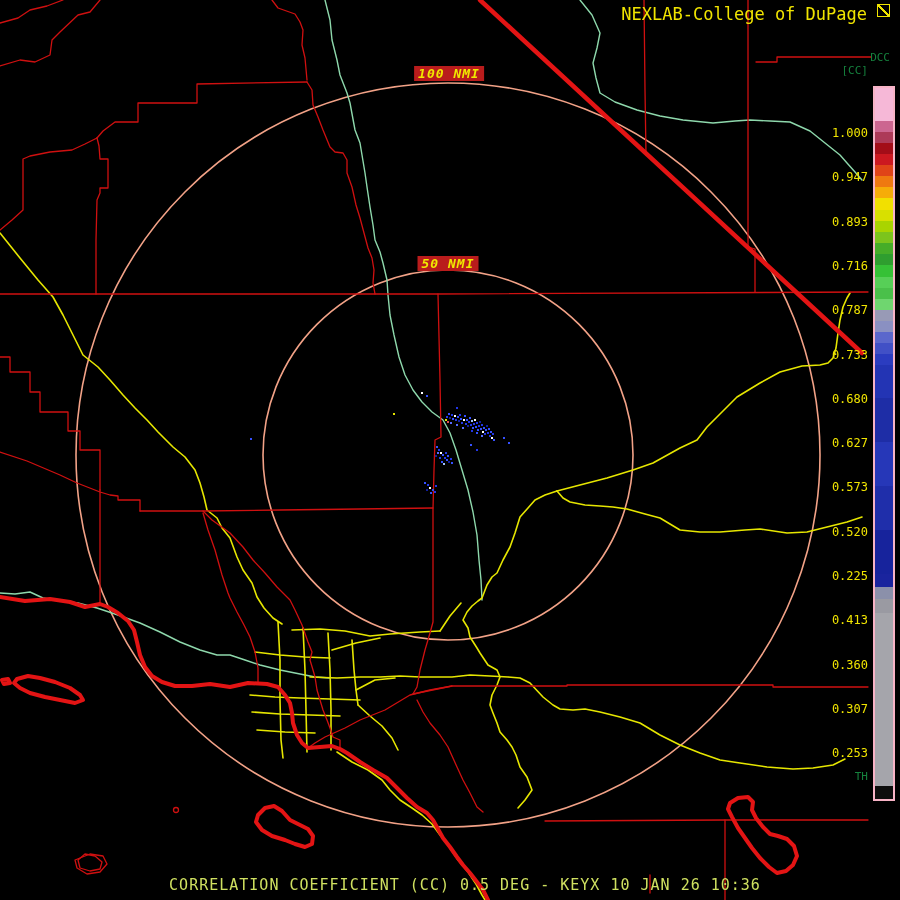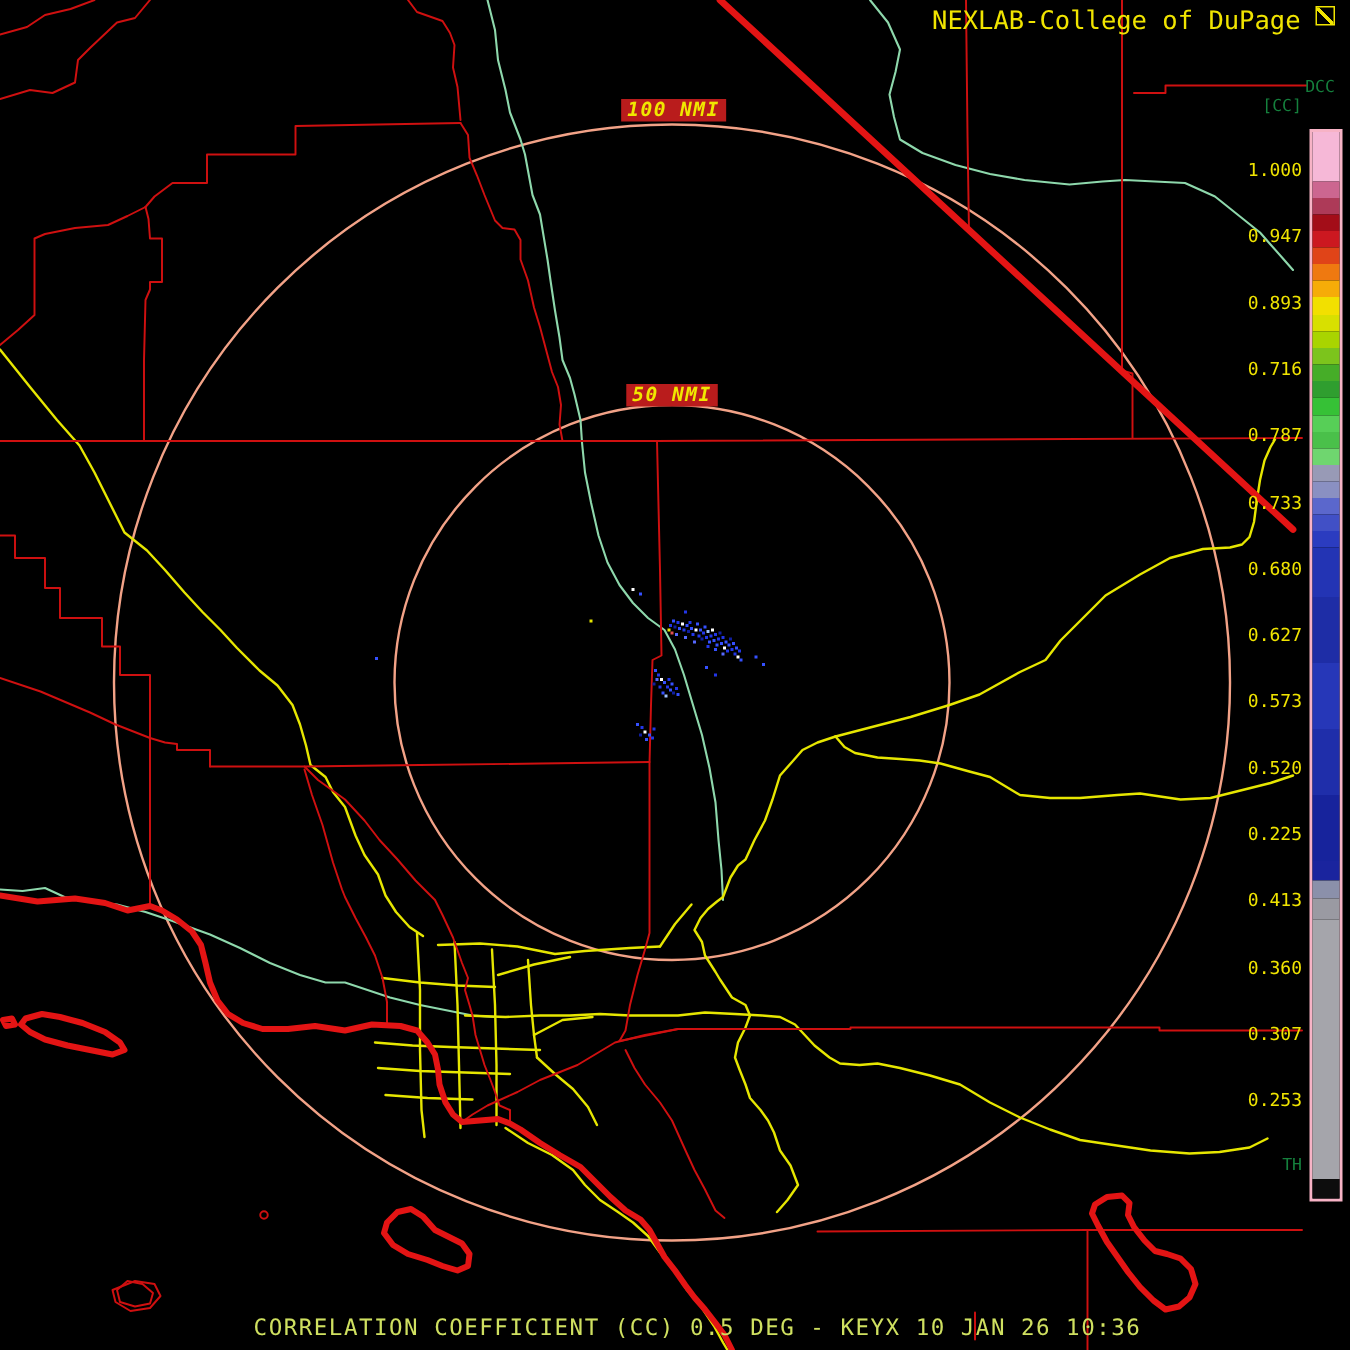--- a/index.html
+++ b/index.html
@@ -8,21 +8,21 @@
   svg{position:absolute;left:0;top:0;}
   .hdr{position:absolute;top:4px;right:10px;display:flex;align-items:flex-start;gap:10px;
        color:#f0e400;font-size:17px;white-space:nowrap;}
   .logo{width:11px;height:11px;border:1px solid #f0e400;position:relative;flex:0 0 auto;}
   .logo::after{content:"";position:absolute;inset:0;
        background:linear-gradient(to bottom left,transparent 44%,#f0e400 44%,#f0e400 58%,transparent 58%);}
   .lbl{position:absolute;color:#15803d;font-size:11px;white-space:pre;text-align:center;}
   .lbl-dcc{top:51px;right:10px;}
   .lbl-cc{top:64px;right:32px;}
   .lbl-th{top:770px;right:32px;}
-  .cbtick{position:absolute;right:32px;color:#f0e400;font-size:12px;line-height:14px;}
+  .cbtick{position:absolute;right:32px;color:#f0e400;font-size:12px;line-height:14px;margin-top:20px;}
   .colorbar{position:absolute;left:873px;top:86px;width:18px;border:2px solid #f7b3c6;
             background:#000;font-size:0;}
   .ring-label{position:absolute;transform:translateX(-50%);color:#f0e800;font-size:13px;
        font-weight:bold;font-style:italic;background:#b91c1c;padding:0 4px;letter-spacing:1px;white-space:nowrap;}
   .status{position:absolute;top:876px;left:15px;width:900px;text-align:center;
        color:#cfe060;font-size:15px;letter-spacing:1px;white-space:nowrap;}
 </style>
 </head>
 <body>
 

